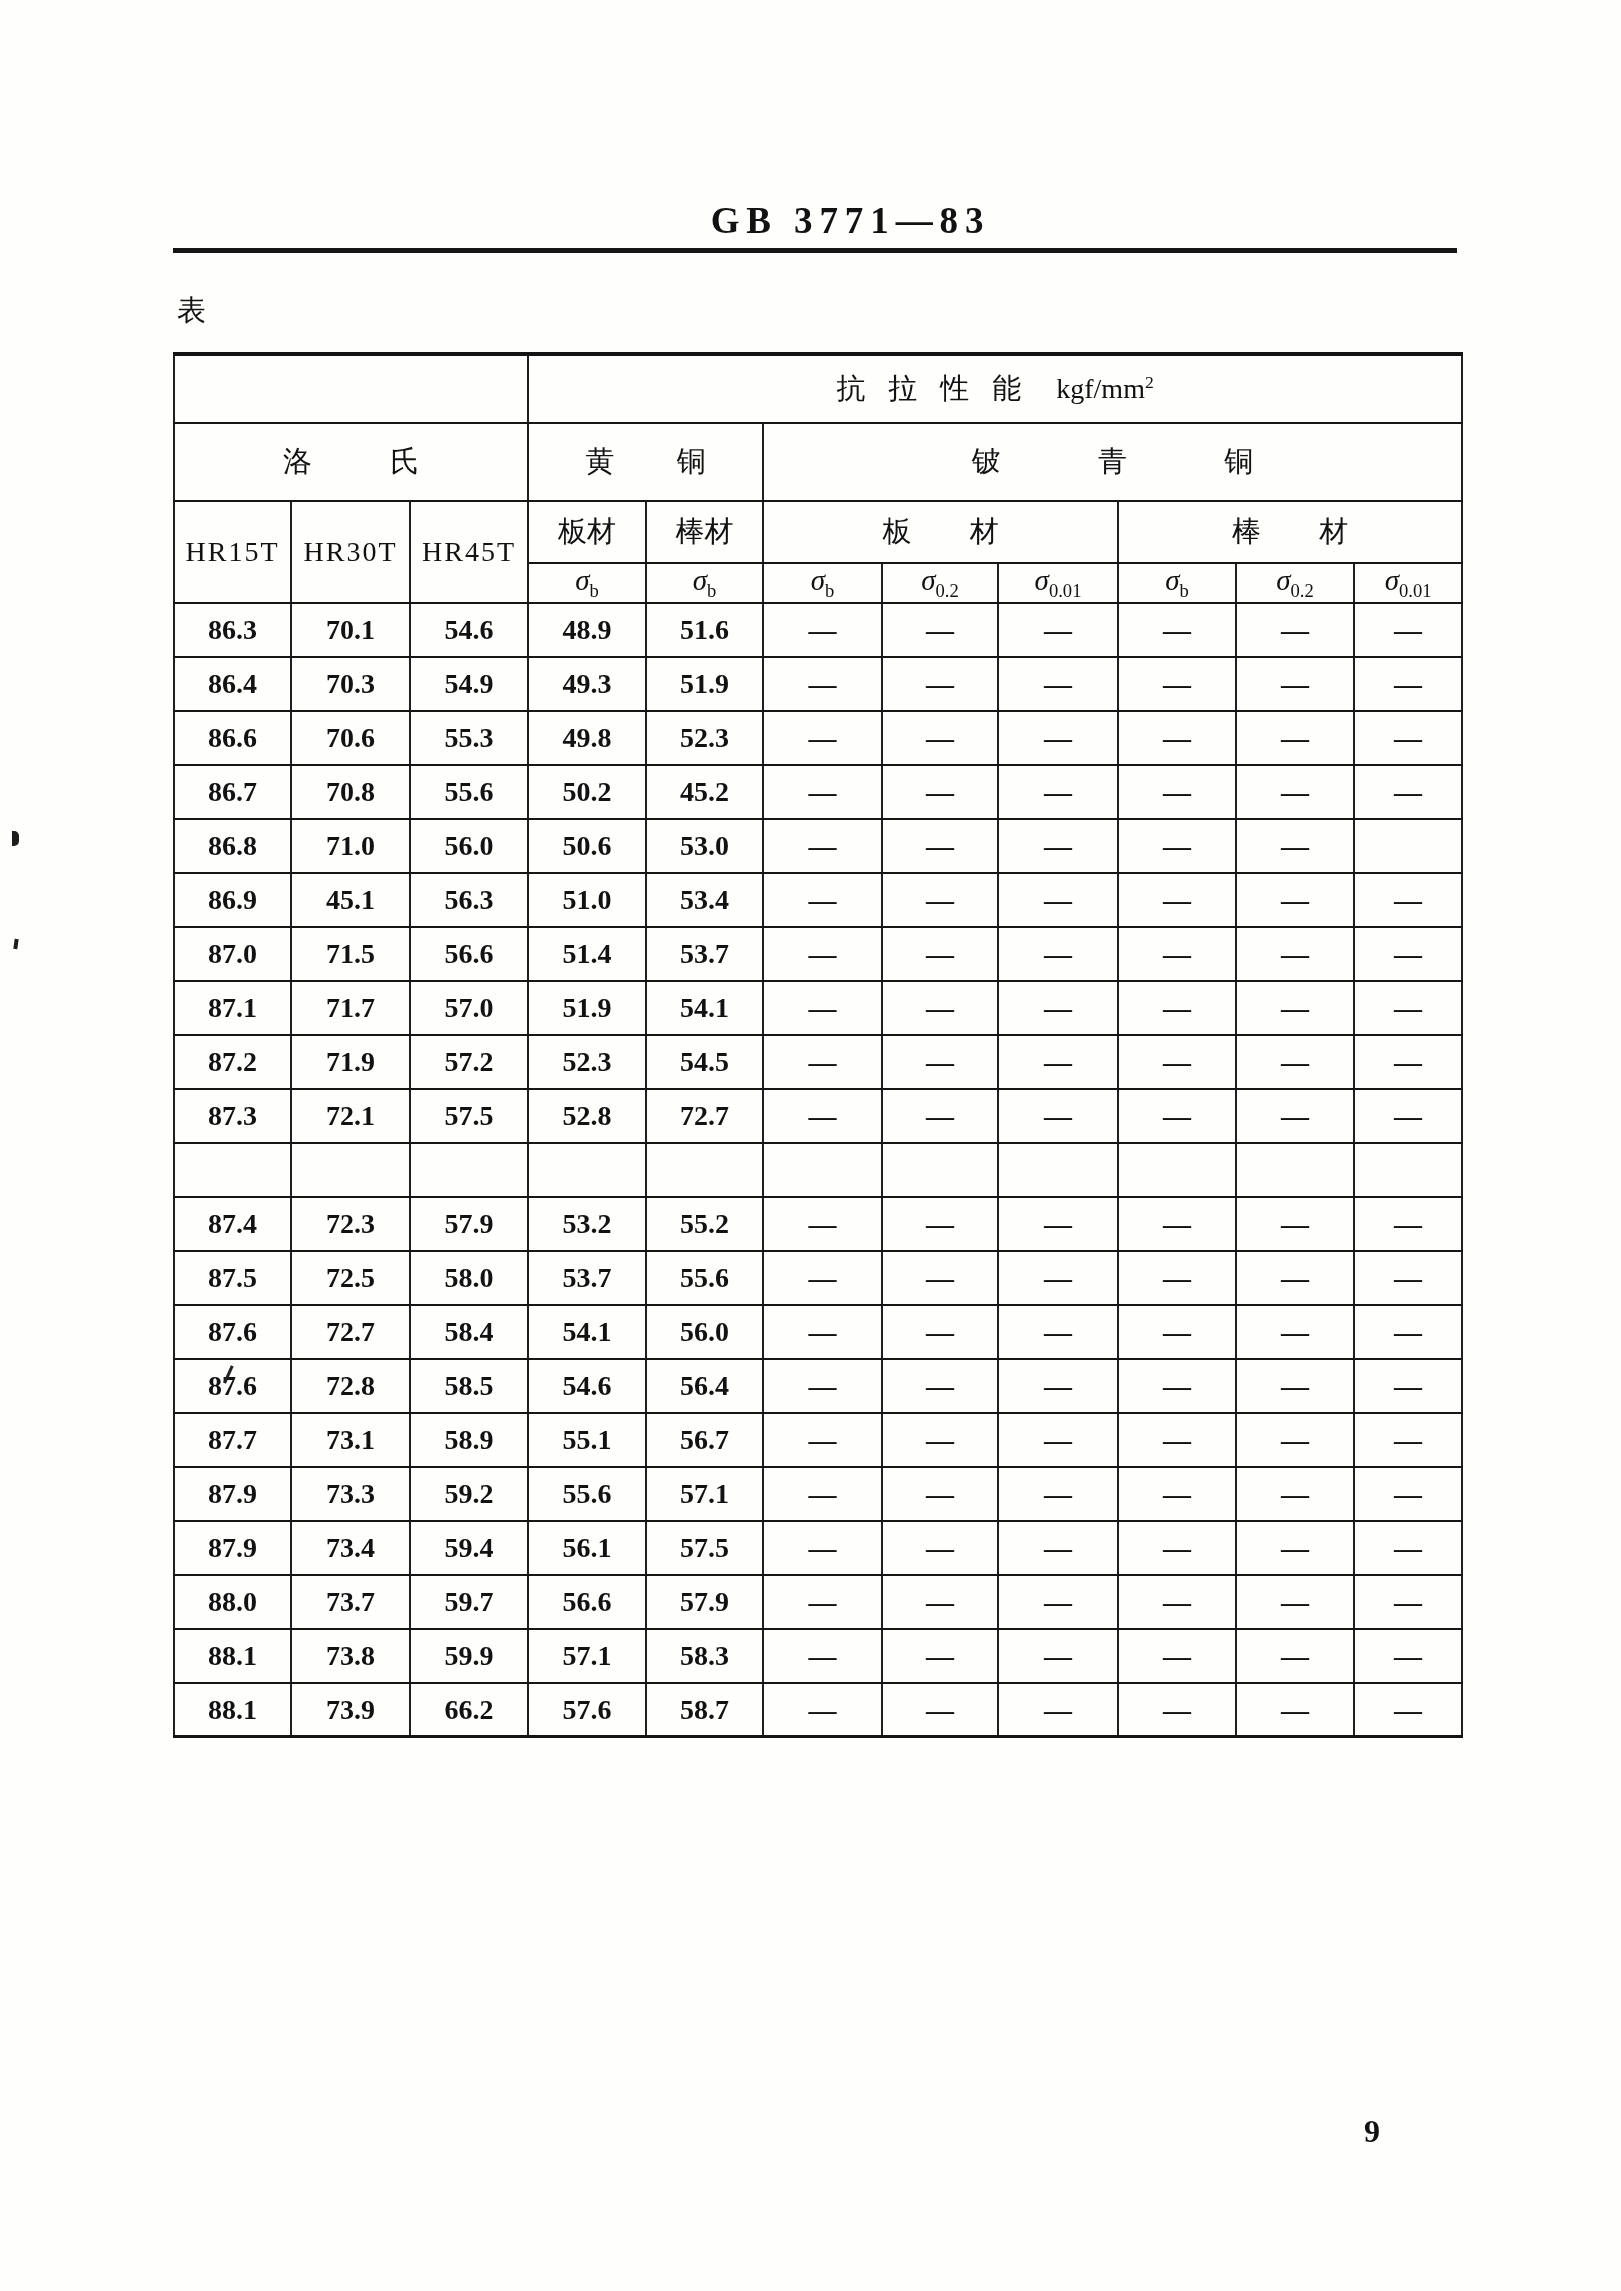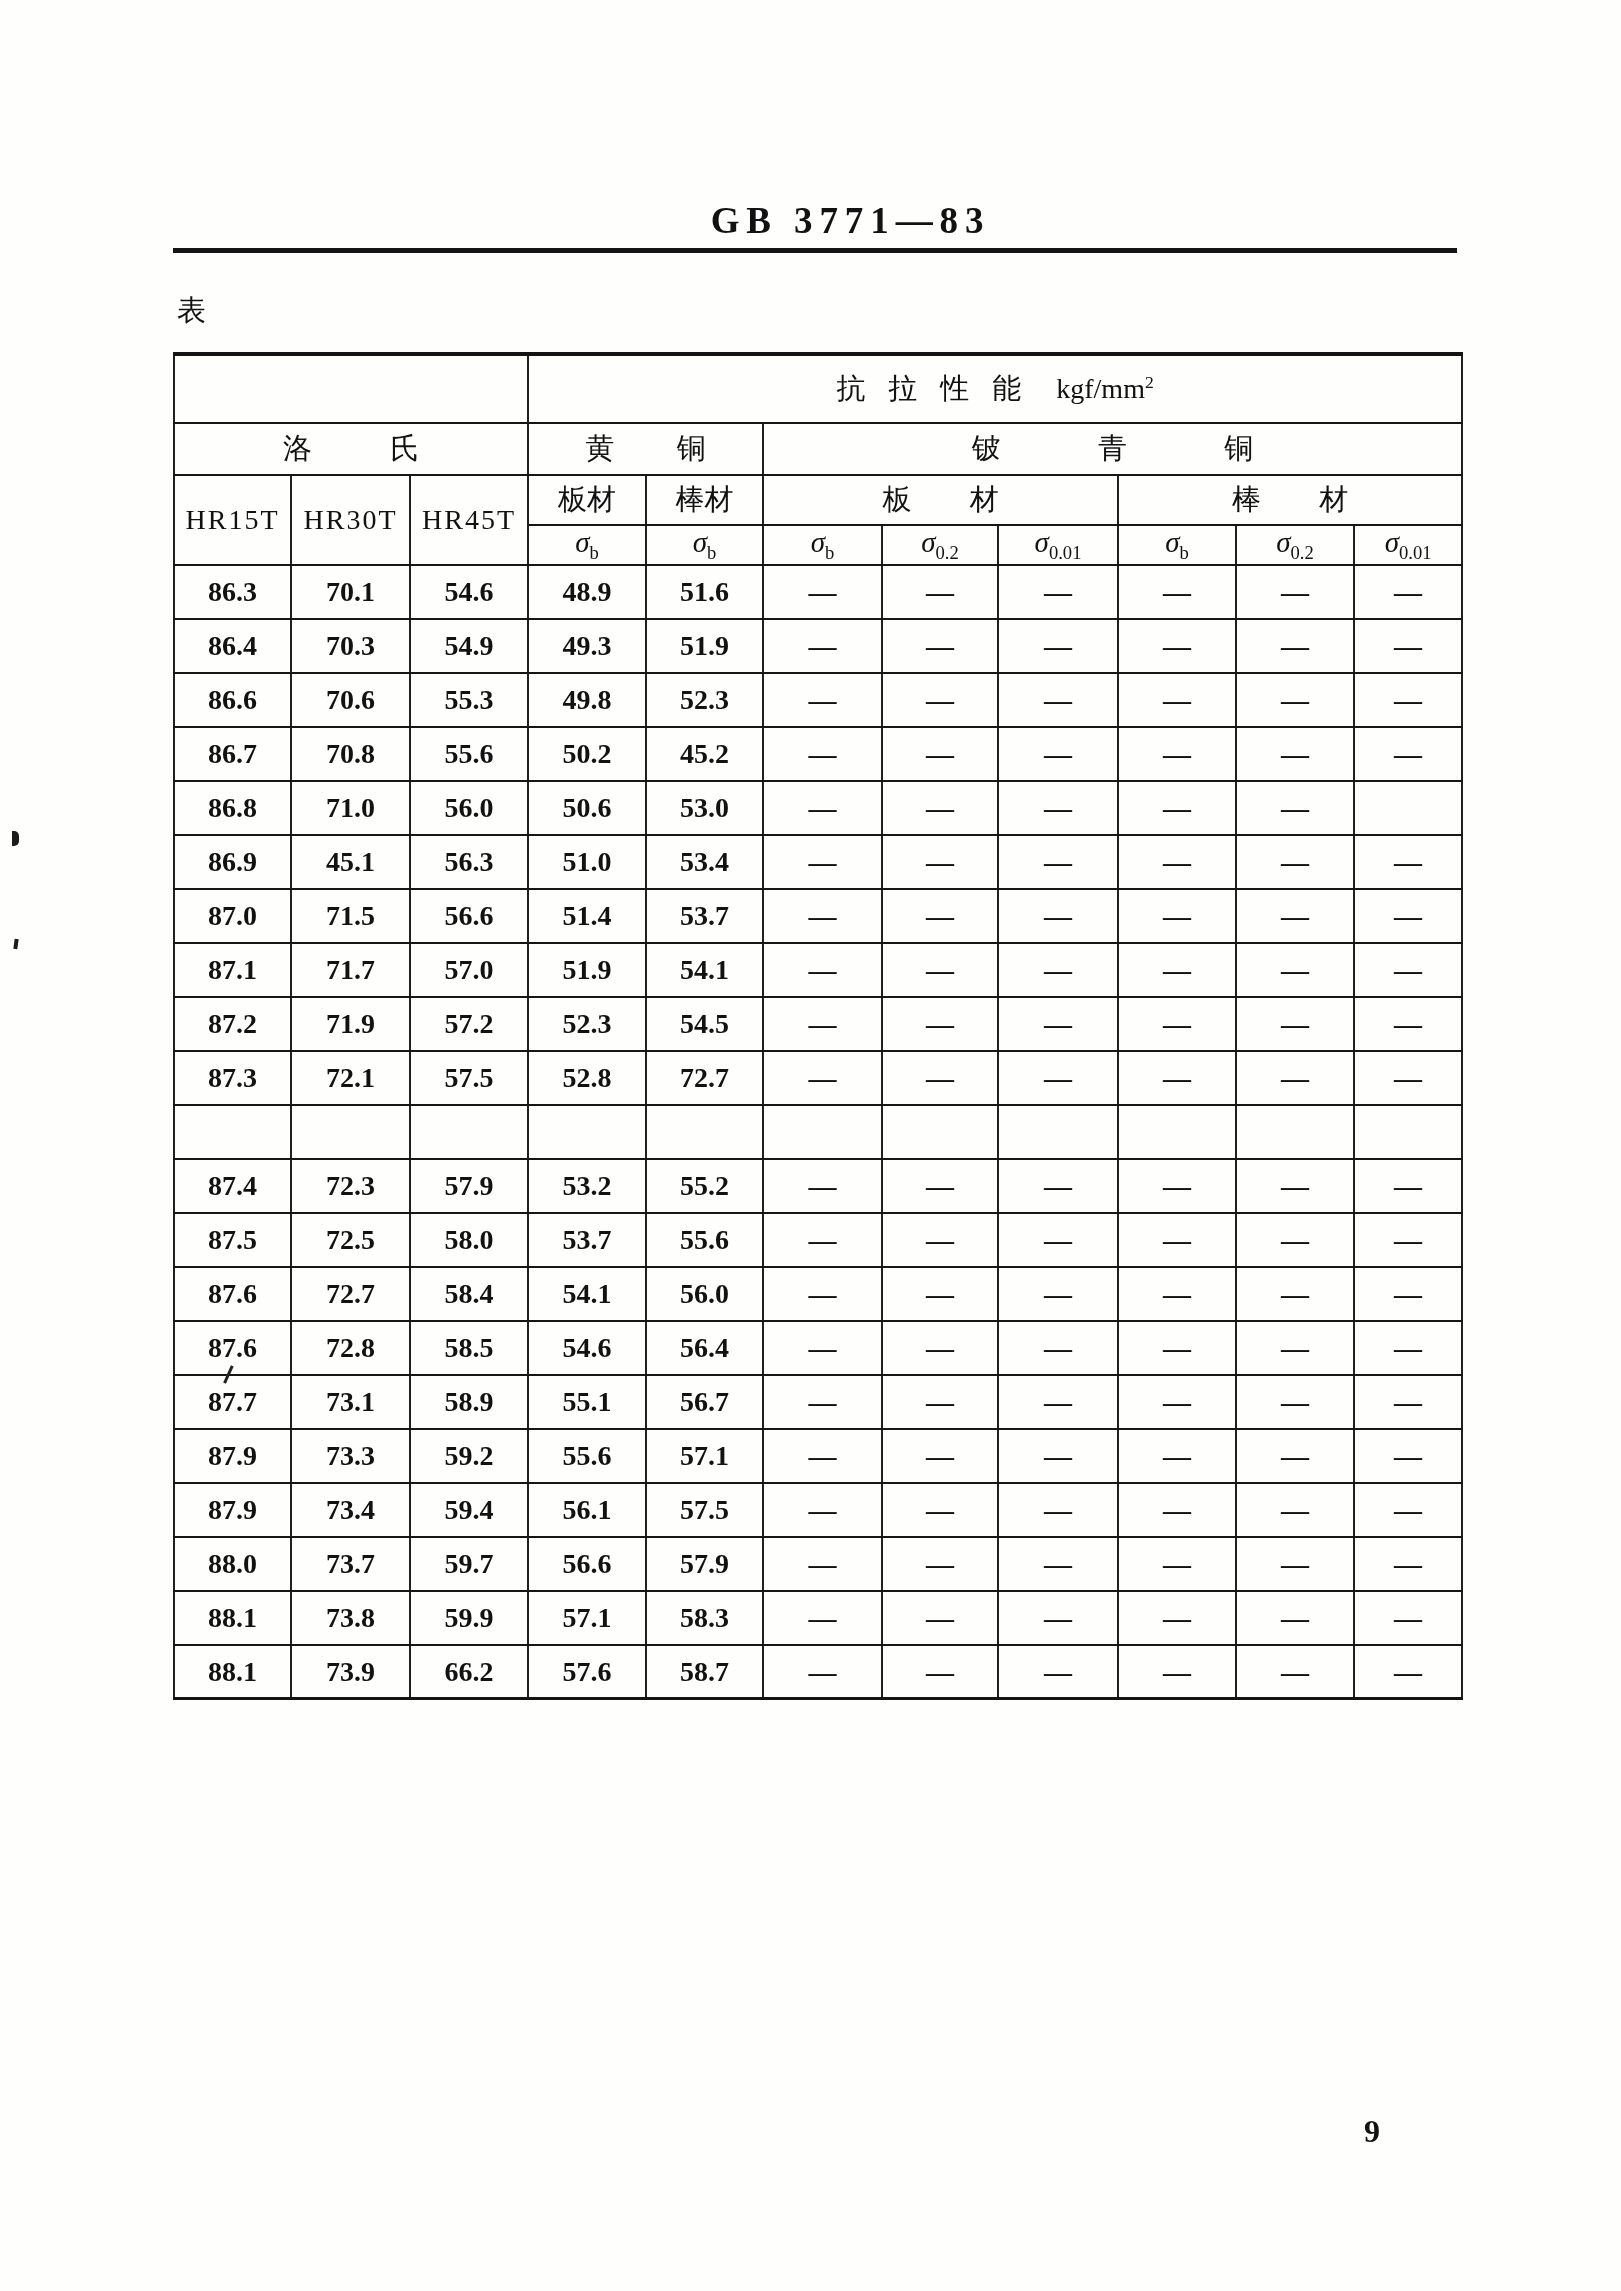--- a/index.html
+++ b/index.html
@@ -17,21 +17,21 @@
     position:absolute;left:173px;top:352px;width:1284px;
     border-collapse:collapse;table-layout:fixed;
     border-top:4.9px solid #141414;border-bottom:3.9px solid #141414;
     border-left:2px solid #1d1d1d;border-right:2px solid #1d1d1d;
   }
   table.conv td{
     border-left:2px solid #1f1f1f;border-right:2px solid #1f1f1f;
     border-top:2.9px solid #161616;border-bottom:2.9px solid #161616;
     text-align:center;vertical-align:middle;padding:0;overflow:hidden;
   }
-  tr.hr1{height:69px;} tr.hr2{height:52px;} tr.hr3{height:50px;} tr.hr4{height:38px;}
+  tr.hr1{height:69px;} tr.hr2{height:78px;} tr.hr3{height:62px;} tr.hr4{height:38px;}
   tbody.data tr{height:54px;}
   .cn{font-size:29px;}
   .sp-title{word-spacing:15.7px;}
   .sp-rockwell{word-spacing:71px;}
   .sp-brass{word-spacing:55px;}
   .sp-beryl{word-spacing:90px;}
   .sp-wide{word-spacing:51px;}
   .unit{font-size:28px;margin-left:35px;}
   .unit sup{font-size:17.6px;}
   .hr-cell{font-size:28px;letter-spacing:2px;}

